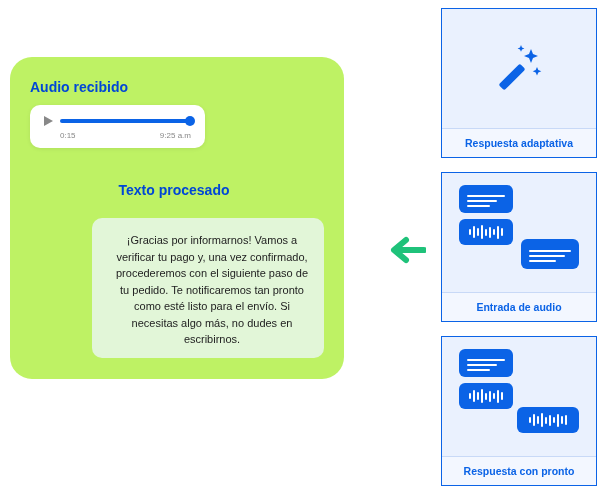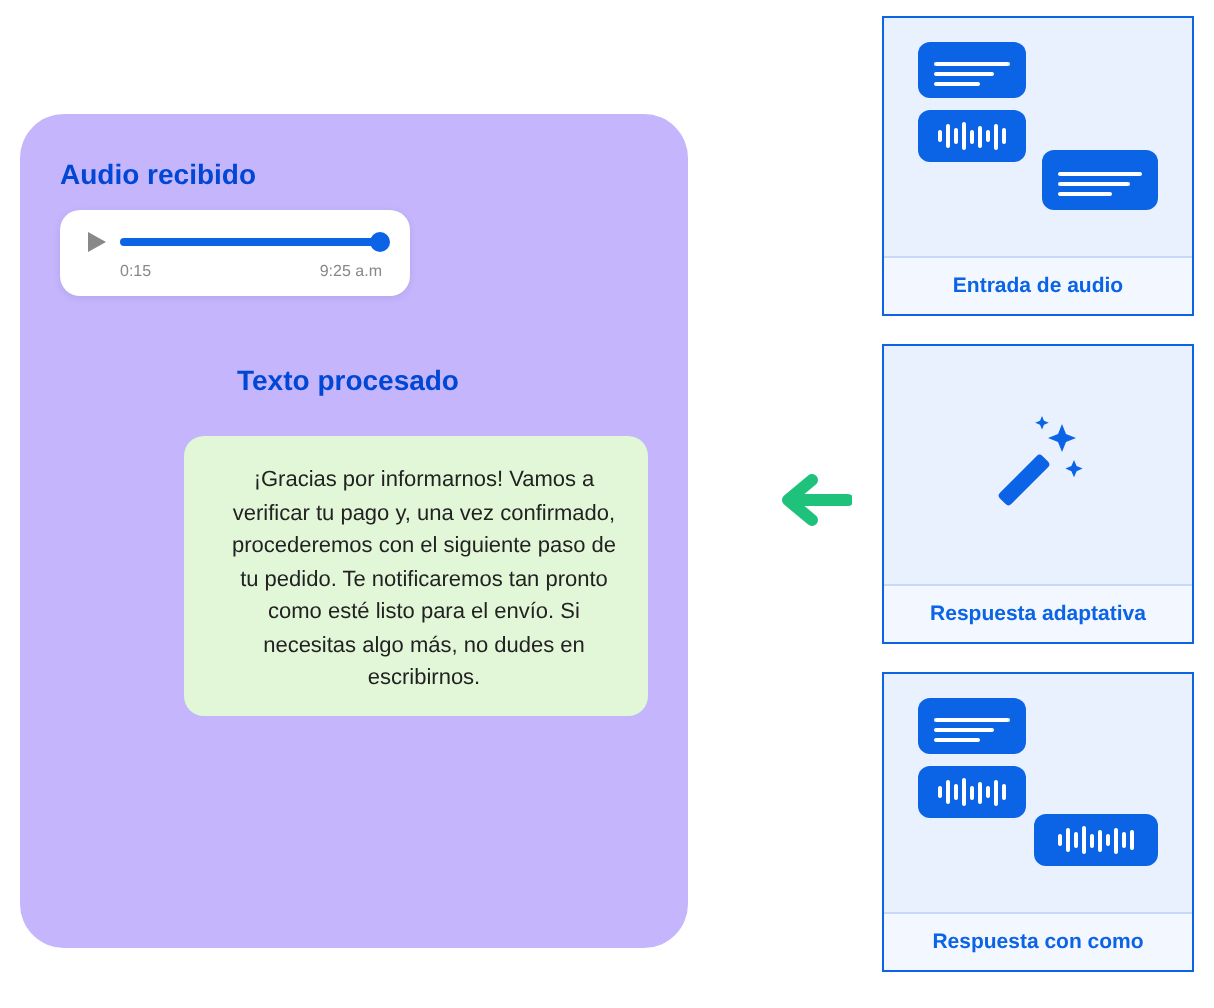--- a/index.html
+++ b/index.html
@@ -9,22 +9,22 @@
     width: 607px;
     height: 504px;
     position: relative;
     overflow: hidden;
   }
   .phone-card {
     position: absolute;
     left: 10px;
     top: 57px;
     width: 334px;
-    height: 417px;
-    background: #c4b5fd;
+    height: 322px;
+    background: #bef264;
     border-radius: 22px;
     padding: 22px 20px;
   }
   .section-title {
     color: #0047d6;
     font-weight: 700;
     font-size: 14px;
     margin-bottom: 10px;
   }
   .audio-box {
@@ -181,55 +181,20 @@
   <svg width="36" height="28" viewBox="0 0 36 28">
     <line x1="34" y1="14" x2="8" y2="14" stroke="#1fc27a" stroke-width="6" stroke-linecap="round"></line>
     <polyline points="16,4 4,14 16,24" fill="none" stroke="#1fc27a" stroke-width="6" stroke-linecap="round" stroke-linejoin="round"></polyline>
   </svg>
 </div>
 
 <div class="feature-col">
 
   <div class="feature-card">
     <div class="feature-body">
-      <div class="chat-stack">
-        <div class="bubble" style="left:0; top:0; width:54px; height:28px;">
-          <div class="lines" style="top:7px;">
-            <span></span>
-              <span style="width:80%"></span>
-              <span style="width:60%"></span>
-          </div>
-        </div>
-        <div class="bubble" style="left:0; top:34px; width:54px; height:26px;">
-          <div class="wave">
-            <i style="height:6px"></i>
-              <i style="height:12px"></i>
-              <i style="height:8px"></i>
-              <i style="height:14px"></i>
-              <i style="height:7px"></i>
-              <i style="height:11px"></i>
-              <i style="height:6px"></i>
-              <i style="height:13px"></i>
-              <i style="height:8px"></i>
-          </div>
-        </div>
-        <div class="bubble" style="right:0; top:54px; width:58px; height:30px;">
-          <div class="lines" style="top:8px;">
-            <span></span>
-              <span style="width:85%"></span>
-              <span style="width:65%"></span>
-          </div>
-        </div>
-      </div>
-    </div>
-    <div class="feature-footer">Entrada de audio</div>
-  </div>
-
-  <div class="feature-card">
-    <div class="feature-body">
       <span>
         <svg width="56" height="56" viewBox="0 0 56 56">
           <g fill="#0b63e6">
             <rect x="6" y="34" width="30" height="8" rx="2" transform="rotate(-45 21 38)"></rect>
             <path d="M40 10 l2 5 l5 2 l-5 2 l-2 5 l-2 -5 l-5 -2 l5 -2 z"></path>
             <path d="M46 28 l1.3 3 l3 1.3 l-3 1.3 l-1.3 3 l-1.3 -3 l-3 -1.3 l3 -1.3 z"></path>
             <path d="M30 6 l1 2.4 l2.4 1 l-2.4 1 l-1 2.4 l-1 -2.4 l-2.4 -1 l2.4 -1 z"></path>
           </g>
         </svg>
       </span>
@@ -253,32 +218,67 @@
               <i style="height:12px"></i>
               <i style="height:8px"></i>
               <i style="height:14px"></i>
               <i style="height:7px"></i>
               <i style="height:11px"></i>
               <i style="height:6px"></i>
               <i style="height:13px"></i>
               <i style="height:8px"></i>
           </div>
         </div>
-        <div class="bubble" style="right:0; top:58px; width:62px; height:26px;">
+        <div class="bubble" style="right:0; top:54px; width:58px; height:30px;">
+          <div class="lines" style="top:8px;">
+            <span></span>
+              <span style="width:85%"></span>
+              <span style="width:65%"></span>
+          </div>
+        </div>
+      </div>
+    </div>
+    <div class="feature-footer">Entrada de audio</div>
+  </div>
+
+  <div class="feature-card">
+    <div class="feature-body">
+      <div class="chat-stack">
+        <div class="bubble" style="left:0; top:0; width:54px; height:28px;">
+          <div class="lines" style="top:7px;">
+            <span></span>
+              <span style="width:80%"></span>
+              <span style="width:60%"></span>
+          </div>
+        </div>
+        <div class="bubble" style="left:0; top:34px; width:54px; height:26px;">
           <div class="wave">
             <i style="height:6px"></i>
               <i style="height:12px"></i>
               <i style="height:8px"></i>
               <i style="height:14px"></i>
               <i style="height:7px"></i>
               <i style="height:11px"></i>
               <i style="height:6px"></i>
               <i style="height:13px"></i>
               <i style="height:8px"></i>
+          </div>
+        </div>
+        <div class="bubble" style="right:0; top:58px; width:62px; height:26px;">
+          <div class="wave">
+            <i style="height:6px"></i>
+              <i style="height:12px"></i>
+              <i style="height:8px"></i>
+              <i style="height:14px"></i>
+              <i style="height:7px"></i>
+              <i style="height:11px"></i>
+              <i style="height:6px"></i>
+              <i style="height:13px"></i>
+              <i style="height:8px"></i>
               <i style="height:10px"></i>
           </div>
         </div>
       </div>
     </div>
-    <div class="feature-footer">Respuesta con como</div>
+    <div class="feature-footer">Respuesta con pronto</div>
   </div>
 
 </div>
 
 </body></html>

